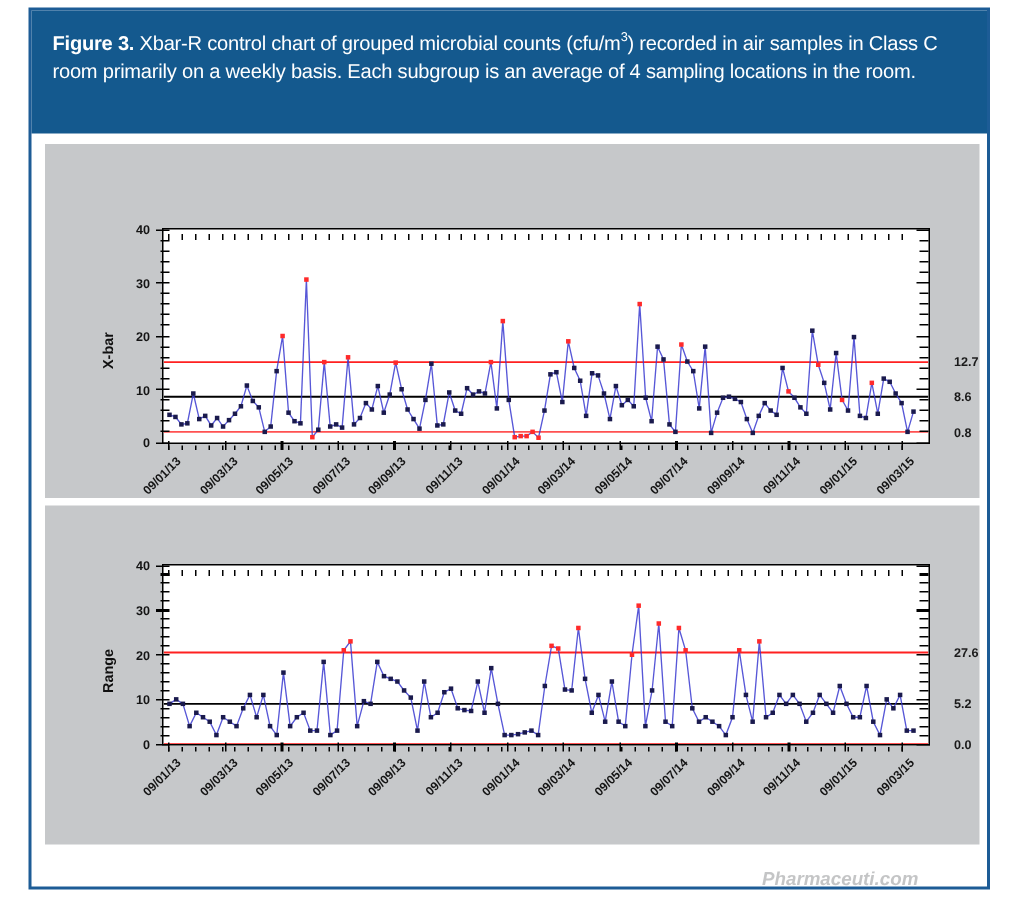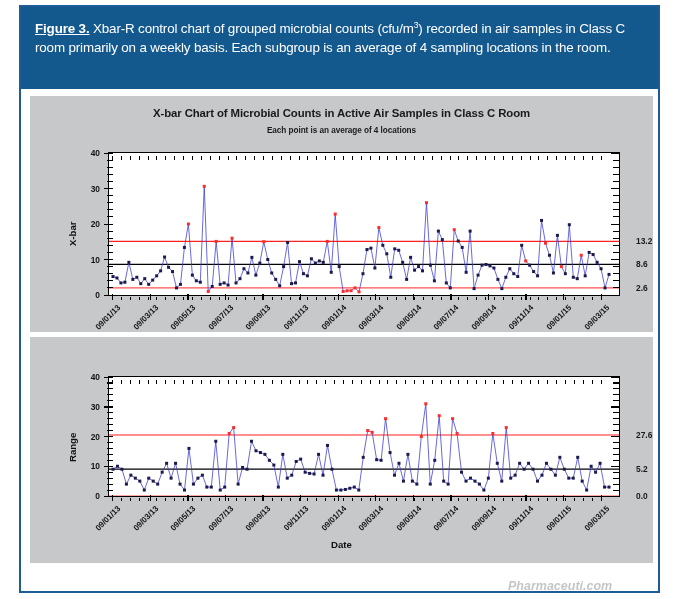--- a/index.html
+++ b/index.html
@@ -7,21 +7,21 @@
        font-family:"Liberation Sans","DejaVu Sans",sans-serif;}
 
   #figure-frame{position:absolute;left:19px;top:5px;width:641px;height:588px;
        background:#ffffff;border:2px solid #1d5c96;box-sizing:border-box;}
 
   
   #caption-banner{position:absolute;left:0;top:0;width:100%;height:82px;
        background:#14598e;box-sizing:border-box;padding:9px 14px 0 14px;}
   #caption-text{color:#ffffff;font-size:13.4px;line-height:18.6px;
        letter-spacing:-0.15px;}
-  #caption-text .figlabel{font-weight:bold;text-decoration:underline;}
+  #caption-text .figlabel{font-weight:bold;}
   #caption-text sup{font-size:8.5px;vertical-align:super;}
 
   
   .panel{position:absolute;background:#c6c8ca;}
   #panel-xbar{left:9px;top:89px;width:623px;height:236px;}
   #panel-range{left:9px;top:330px;width:623px;height:226px;}
 
   .chart-title{position:absolute;left:0;width:100%;text-align:center;
        font-weight:bold;color:#1a1a1a;}
   #xbar-title{top:11px;font-size:11.4px;letter-spacing:-0.1px;}
@@ -63,22 +63,20 @@
 
 <div id="figure-frame">
 
   <div id="caption-banner">
     <div id="caption-text">
       <span class="figlabel">Figure 3.</span><span> Xbar-R control chart  of grouped microbial counts (cfu/m<sup>3</sup>) recorded in air samples in Class C room primarily on a weekly basis. Each subgroup is an average of 4 sampling locations in the room.</span>
     </div>
   </div>
 
   <div class="panel" id="panel-xbar">
-    <div class="chart-title" id="xbar-title">X-bar Chart of Microbial Counts in Active Air Samples in Class C Room</div>
-    <div class="chart-title" id="xbar-sub">Each point is an average of 4 locations</div>
     <div class="axis-title" id="xbar-ylab">X-bar</div>
     <div class="plot" id="xbar-plot">
       <svg id="xbar-svg" width="510" height="142">
           <line x1="0" x2="510" y1="134.9" y2="134.9" stroke="#ff2020" stroke-width="1.2" stroke-opacity="0.78"></line>
           <line x1="0" x2="510" y1="88.39500000000001" y2="88.39500000000001" stroke="#ff2020" stroke-width="1.2" stroke-opacity="1"></line>
           <line x1="0" x2="510" y1="111.47" y2="111.47" stroke="#000000" stroke-width="1.25" stroke-opacity="1"></line>
           <path d="M4.00 123.54 L7.97 124.96 L11.94 129.93 L15.90 129.22 L19.87 109.34 L23.84 126.38 L27.81 124.25 L31.78 130.64 L35.74 125.67 L39.71 131.35 L43.68 127.09 L47.65 122.83 L51.62 117.86 L55.58 104.02 L59.55 114.31 L63.52 118.57 L67.49 134.90 L71.46 131.35 L75.42 94.43 L79.39 71.00 L83.36 122.12 L87.33 127.80 L91.30 129.22 L95.26 33.37 L99.23 138.45 L103.20 133.48 L107.17 88.40 L111.14 131.35 L115.10 129.93 L119.07 132.06 L123.04 85.20 L127.01 129.93 L130.98 125.67 L134.94 115.73 L138.91 119.99 L142.88 104.37 L146.85 122.12 L150.82 110.05 L154.78 88.75 L158.75 106.50 L162.72 119.99 L166.69 126.38 L170.66 132.77 L174.62 113.60 L178.59 89.46 L182.56 130.64 L186.53 129.93 L190.50 108.63 L194.46 120.70 L198.43 122.83 L202.40 105.79 L206.37 110.05 L210.34 107.92 L214.30 109.34 L218.27 88.40 L222.24 119.28 L226.21 61.06 L230.18 113.60 L234.14 138.45 L238.11 137.74 L242.08 137.74 L246.05 134.90 L250.02 138.81 L253.98 120.70 L257.95 96.56 L261.92 95.14 L265.89 115.02 L269.86 74.55 L273.82 92.30 L277.79 100.82 L281.76 124.25 L285.73 95.85 L289.70 97.27 L293.66 109.34 L297.63 126.38 L301.60 104.37 L305.57 117.15 L309.54 113.60 L313.50 117.86 L317.47 49.70 L321.44 112.18 L325.41 127.80 L329.38 78.10 L333.34 86.62 L337.31 129.93 L341.28 134.90 L345.25 76.68 L349.22 88.04 L353.18 94.43 L357.15 119.28 L361.12 78.10 L365.09 135.61 L369.06 122.12 L373.02 112.18 L376.99 111.47 L380.96 112.89 L384.93 115.02 L388.90 126.38 L392.86 135.61 L396.83 124.25 L400.80 115.73 L404.77 120.70 L408.74 123.54 L412.70 92.30 L416.67 107.92 L420.64 112.18 L424.61 118.57 L428.58 122.83 L432.54 67.45 L436.51 90.17 L440.48 102.24 L444.45 119.99 L448.42 82.36 L452.38 113.60 L456.35 120.70 L460.32 71.71 L464.29 124.25 L468.26 125.67 L472.22 102.24 L476.19 122.83 L480.16 99.40 L484.13 101.53 L488.10 109.34 L492.06 115.73 L496.03 134.90 L500.00 121.41 " fill="none" stroke="#3a3ad0" stroke-width="0.9" stroke-opacity="0.85"></path>
           <rect x="2.50" y="122.04" width="3" height="3" fill="#1a1a4d"></rect>
           <rect x="6.47" y="123.46" width="3" height="3" fill="#1a1a4d"></rect>
           <rect x="10.44" y="128.43" width="3" height="3" fill="#1a1a4d"></rect>
@@ -392,23 +390,23 @@
         <div class="tick" style="position: absolute; left: 465.9px; top: -3.5px; width: 1.1px; height: 3.5px; background: rgb(0, 0, 0);"></div>
         <div class="tick" style="position: absolute; left: 465.9px; top: -144px; width: 1.1px; height: 3.5px; background: rgb(0, 0, 0);"></div>
         <div class="tick" style="position: absolute; left: 474.8px; top: -3.5px; width: 1.1px; height: 3.5px; background: rgb(0, 0, 0);"></div>
         <div class="tick" style="position: absolute; left: 474.8px; top: -144px; width: 1.1px; height: 3.5px; background: rgb(0, 0, 0);"></div>
         <div class="tick" style="position: absolute; left: 483.7px; top: -3.5px; width: 1.1px; height: 3.5px; background: rgb(0, 0, 0);"></div>
         <div class="tick" style="position: absolute; left: 483.7px; top: -144px; width: 1.1px; height: 3.5px; background: rgb(0, 0, 0);"></div>
         <div class="tick" style="position: absolute; left: 492.6px; top: -3.5px; width: 1.1px; height: 3.5px; background: rgb(0, 0, 0);"></div>
         <div class="tick" style="position: absolute; left: 492.6px; top: -144px; width: 1.1px; height: 3.5px; background: rgb(0, 0, 0);"></div>
       </div>
     <div id="xbar-rlabels">
-        <div class="rlimit-lbl" style="left: 606px; top: 140.395px;">13.2</div>
+        <div class="rlimit-lbl" style="left: 606px; top: 140.395px;">12.7</div>
         <div class="rlimit-lbl" style="left: 606px; top: 163.47px;">8.6</div>
-        <div class="rlimit-lbl" style="left: 606px; top: 186.9px;">2.6</div>
+        <div class="rlimit-lbl" style="left: 606px; top: 186.9px;">0.8</div>
       </div>
   </div>
 
   <div class="panel" id="panel-range">
     <div class="axis-title" id="range-ylab">Range</div>
     <div class="plot" id="range-plot">
       <svg id="range-svg" width="510" height="119">
           <line x1="0" x2="510" y1="119" y2="119" stroke="#ff2020" stroke-width="1.2" stroke-opacity="0.78"></line>
           <line x1="0" x2="510" y1="58.0125" y2="58.0125" stroke="#ff2020" stroke-width="1.2" stroke-opacity="1"></line>
           <line x1="0" x2="510" y1="92.225" y2="92.225" stroke="#000000" stroke-width="1.25" stroke-opacity="1"></line>
@@ -716,17 +714,16 @@
         <div class="tick" style="position: absolute; left: 483.7px; top: -3.5px; width: 1.1px; height: 3.5px; background: rgb(0, 0, 0);"></div>
         <div class="tick" style="position: absolute; left: 483.7px; top: -121px; width: 1.1px; height: 3.5px; background: rgb(0, 0, 0);"></div>
         <div class="tick" style="position: absolute; left: 492.6px; top: -3.5px; width: 1.1px; height: 3.5px; background: rgb(0, 0, 0);"></div>
         <div class="tick" style="position: absolute; left: 492.6px; top: -121px; width: 1.1px; height: 3.5px; background: rgb(0, 0, 0);"></div>
       </div>
     <div id="range-rlabels">
         <div class="rlimit-lbl" style="left: 606px; top: 93.0125px;">27.6</div>
         <div class="rlimit-lbl" style="left: 606px; top: 127.225px;">5.2</div>
         <div class="rlimit-lbl" style="left: 606px; top: 154px;">0.0</div>
       </div>
-    <div id="date-axis-label">Date</div>
   </div>
 
   <div id="wm-small">Pharmaceuti.com</div>
 </div>
 
 </body></html>

